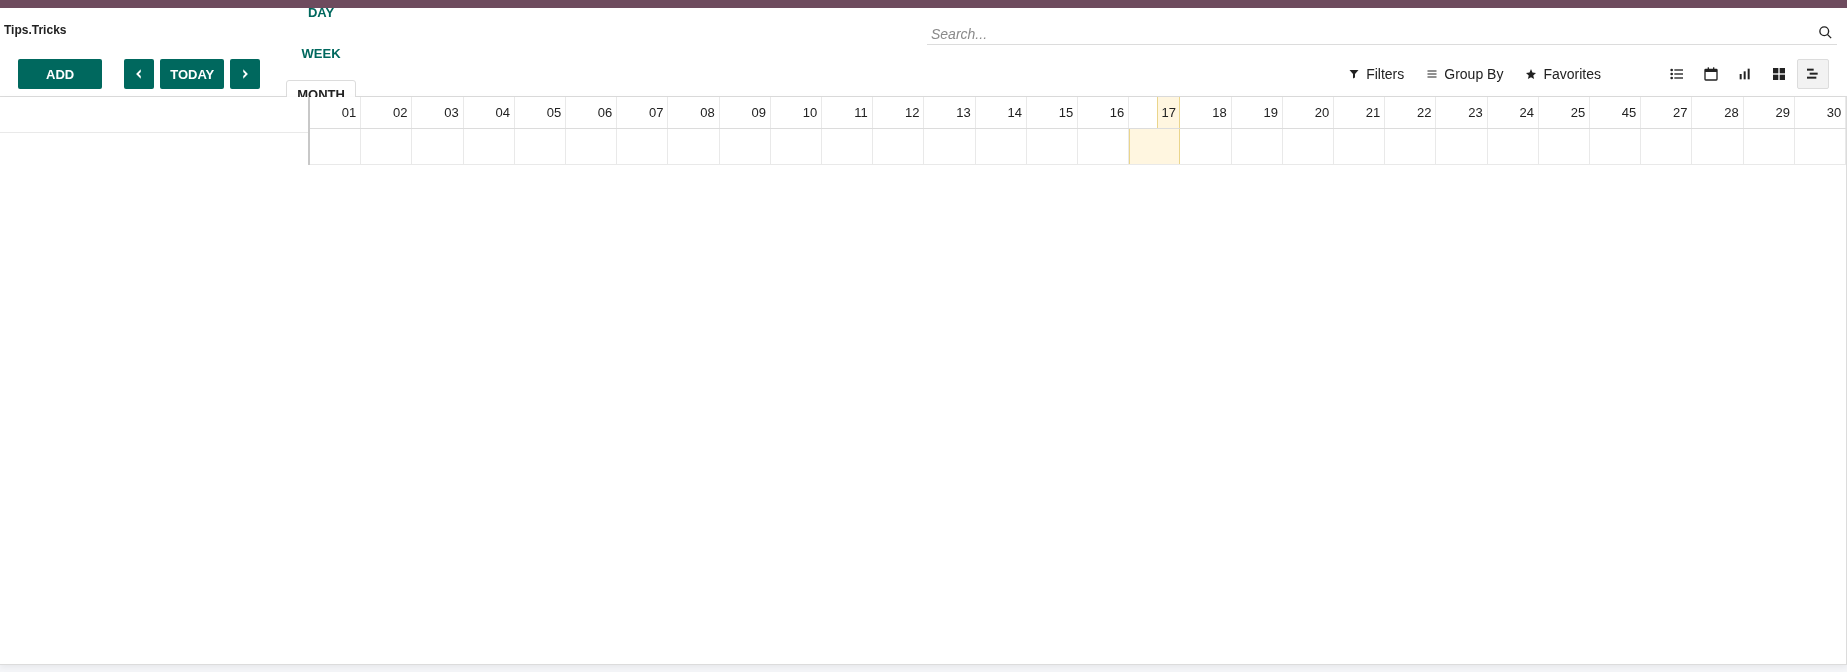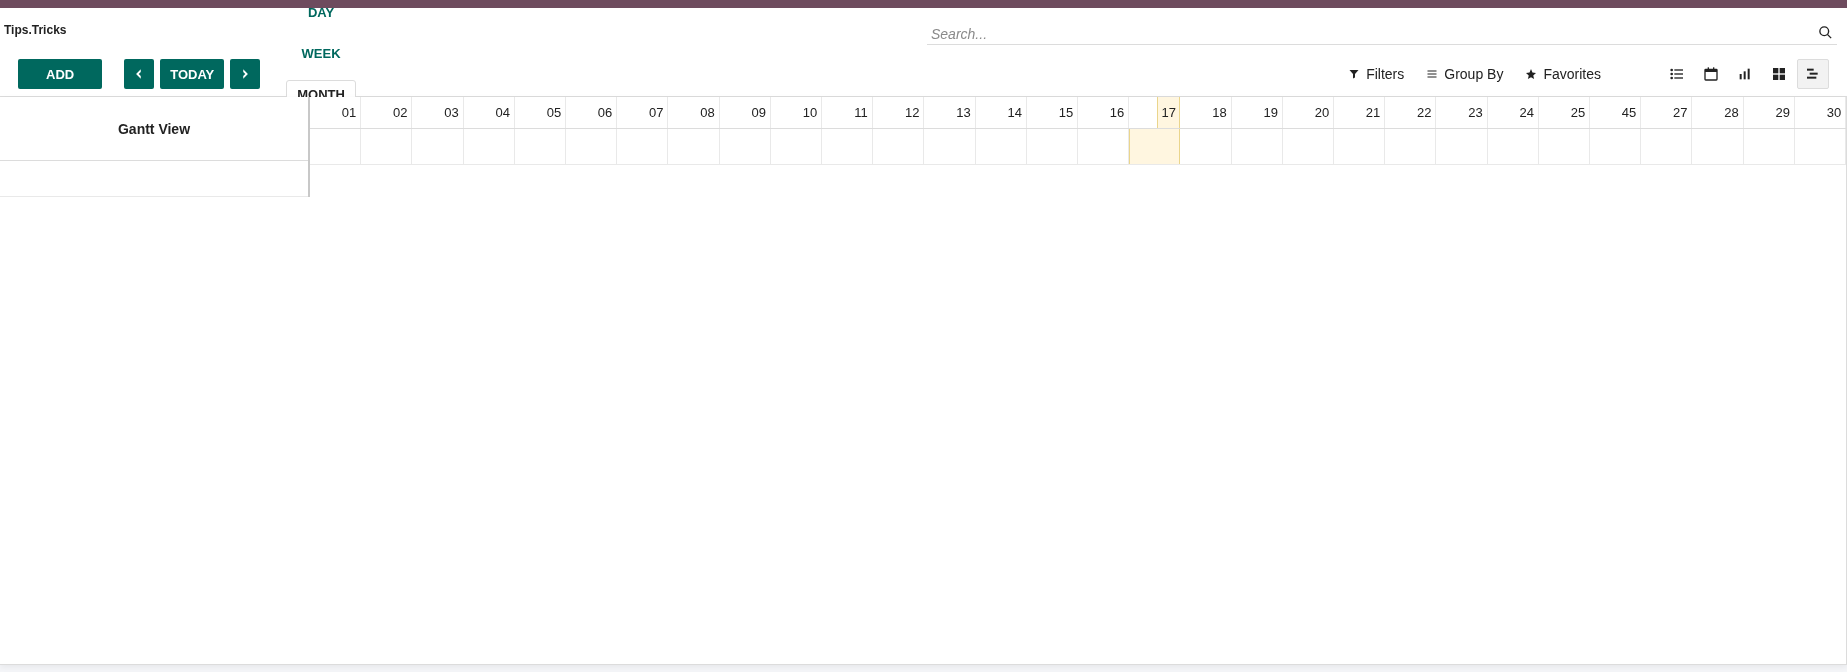--- a/index.html
+++ b/index.html
@@ -354,21 +354,20 @@
         </div>
     </div>
   </div>
 
 </div>
 
 <div class="gantt">
   <div class="gantt-wrap">
     <div class="gantt-table">
       <div class="gantt-left">
-        <div class="gv-title">Gantt View</div>
         <div class="gv-row-empty"></div>
       </div>
       <div class="gantt-right">
         <div class="days-header" id="days-header" style="grid-template-columns: repeat(30, 1fr);">
             <div class="day-cell">01</div>
             <div class="day-cell">02</div>
             <div class="day-cell">03</div>
             <div class="day-cell">04</div>
             <div class="day-cell">05</div>
             <div class="day-cell">06</div>

